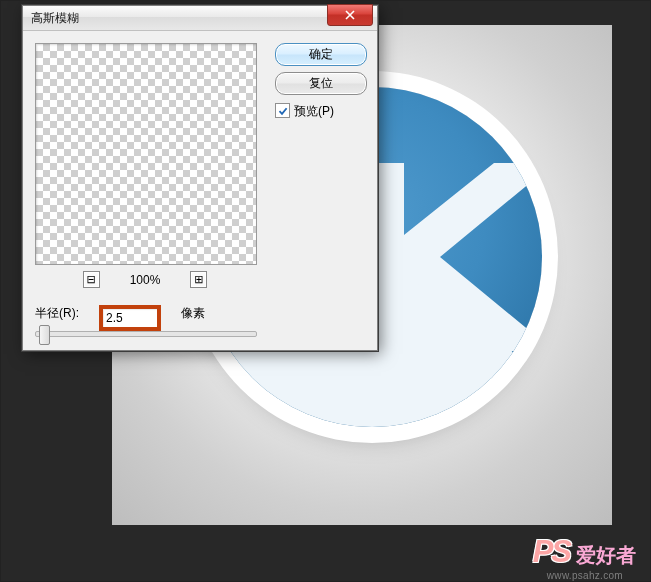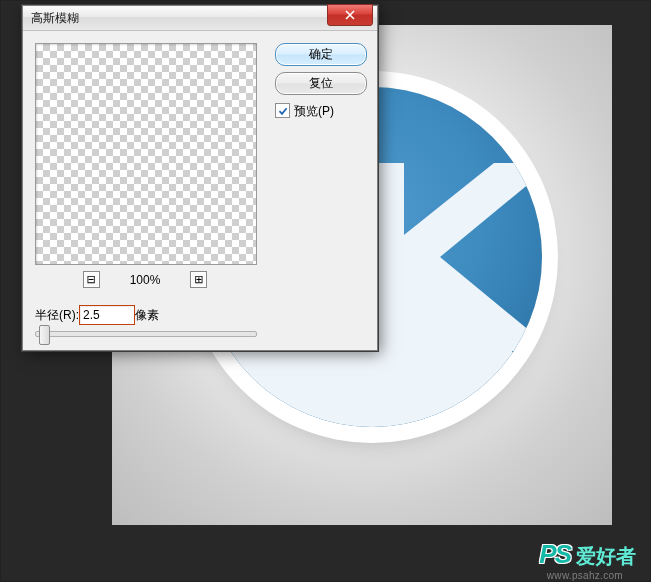--- a/index.html
+++ b/index.html
@@ -112,27 +112,27 @@
     justify-content:center;
     font-size:11px;
     line-height:1;
     box-shadow: inset 0 0 0 1px #fff;
   }
   .zoom-pct { font-family:"SimSun",sans-serif; }
   .radius-row {
     position:absolute;
     left:12px; top:274px;
     display:flex;
-    align-items:center;
-    gap:0;
+    align-items:flex-start;
+    gap:20px;
     font-family:"SimSun",sans-serif;
   }
   .radius-input {
     width:48px; height:18px;
-    border:1px solid #c2410c;
+    border:4px solid #c2410c;
     background:#fff;
     padding:0 3px;
     font-size:12px;
     font-family:Tahoma,sans-serif;
     box-shadow: inset 1px 1px 1px rgba(0,0,0,0.08);
   }
   .slider-track {
     position:absolute;
     left:12px; top:300px;
     width:220px; height:4px;
@@ -189,30 +189,30 @@
     position:absolute;
     right:15px; bottom:12px;
     display:flex;
     align-items:baseline;
     gap:6px;
   }
   .wm-ps {
     font-family: "Arial Black", "Impact", sans-serif;
     font-style:italic;
     font-weight:900;
-    font-size:26px;
+    font-size:31px;
     letter-spacing:-2px;
-    color:#14b8a6;
+    color:#fca5a5;
     text-shadow:1px 1px 0 #fff, -1px -1px 0 #fff, 1px -1px 0 #fff, -1px 1px 0 #fff;
   }
   .wm-text {
     font-family:"Microsoft YaHei","SimHei",sans-serif;
     font-size:20px;
     font-weight:bold;
-    color:#5eead4;
+    color:#f9a8d4;
   }
   .wm-url {
     position:absolute;
     right:28px; bottom:1px;
     font-family:Arial,sans-serif;
     font-size:10px;
     color:#7f7f7f;
     letter-spacing:0.3px;
   }
   .frame {

